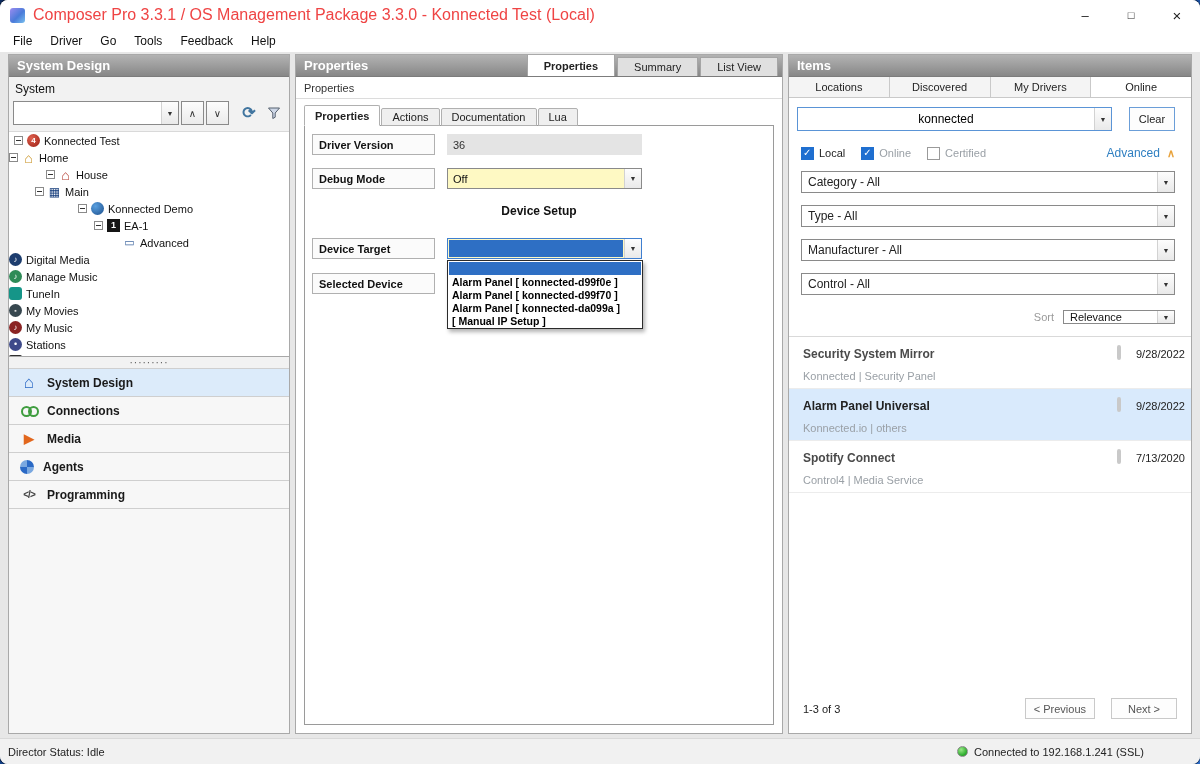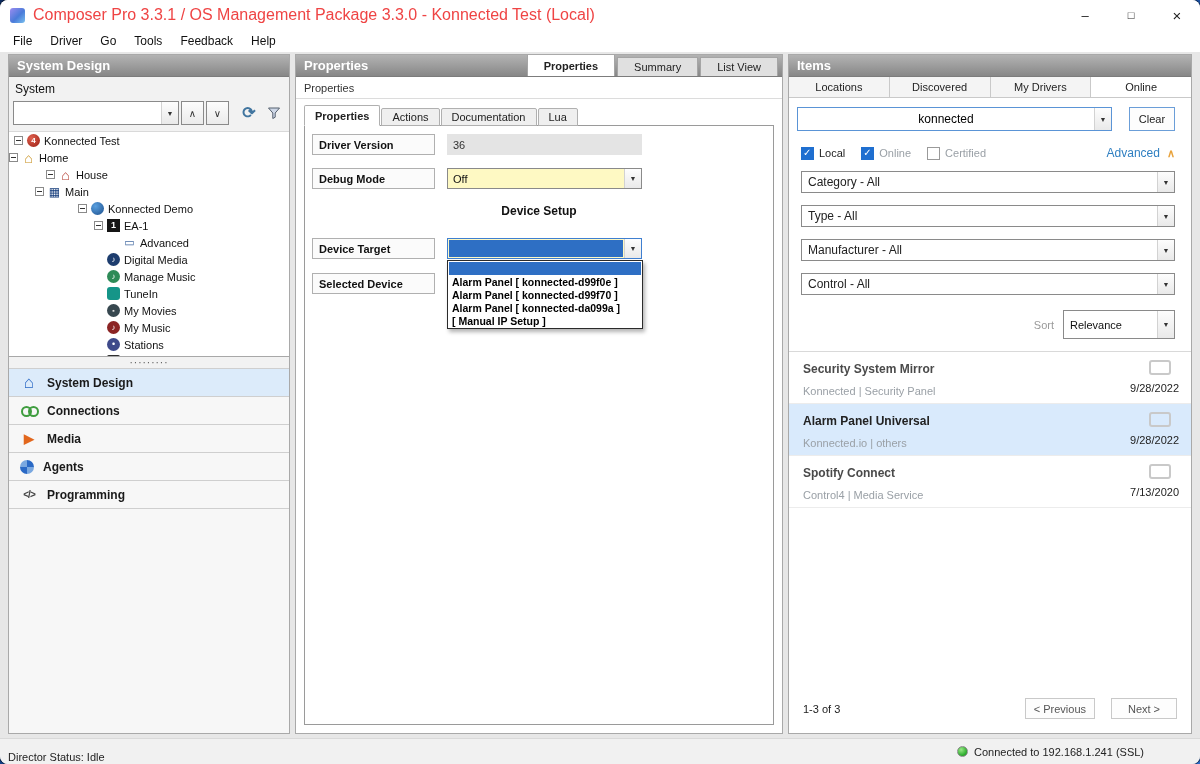--- a/index.html
+++ b/index.html
@@ -51,21 +51,21 @@
   #system-combo { width:166px; flex:0 0 166px; }
   .spin-btn { width:24px; height:24px; border:1px solid #8a8a8a; background:linear-gradient(#fdfdfd,#ebebeb);
     display:flex; align-items:center; justify-content:center; font-size:10px; color:#333; }
   .tool-gap { width:5px; }
   .icon-btn { width:24px; height:24px; display:flex; align-items:center; justify-content:center; }
   .refresh-glyph { font-size:16px; color:#41759f; font-weight:bold; line-height:1; }
   
   .tree-wrap { flex:1; background:#fff; overflow:hidden; border-top:1px solid #d9d9d9; }
   .tree-row { height:17px; display:flex; align-items:center; font-size:11px; white-space:nowrap; }
   .lvl0{padding-left:5px}.lvl1{}.lvl2{padding-left:37px}.lvl3{padding-left:26px}
-  .lvl4{padding-left:69px}.lvl5{padding-left:85px}.lvl5n{padding-left:98px}.lvl6n{padding-left:114px}
+  .lvl4{padding-left:69px}.lvl5{padding-left:85px}.lvl5n{}.lvl6n{padding-left:114px}
   .expander { width:9px; height:9px; border:1px solid #8a8a8a; background:#fff; position:relative; margin-right:4px; flex:0 0 9px; }
   .expander::after { content:""; position:absolute; left:1px; right:1px; top:3px; height:1px; background:#333; }
   .ticon { width:13px; height:13px; margin-right:4px; flex:0 0 13px; display:flex; align-items:center; justify-content:center; line-height:1; }
   .i-c4 { border-radius:50%; background:radial-gradient(circle at 35% 32%, #e0604e, #991d12); color:#fff; }
   .i-c4::after { content:"4"; font-size:8px; font-weight:bold; }
   .i-home::after  { content:"⌂"; color:#c8901e; font-size:14px; font-weight:bold; }
   .i-house::after { content:"⌂"; color:#b23a2e; font-size:14px; font-weight:bold; }
   .i-main::after  { content:"▦"; color:#123a7a; font-size:12px; }
   .i-room { border-radius:50%; background:radial-gradient(circle at 35% 32%, #5aa0e0, #1c4f8c); }
   .i-ea1 { background:#151515; color:#fff; }
@@ -139,40 +139,40 @@
   .cb.checked::after { content:"✓"; color:#fff; font-size:10px; position:absolute; top:-1px; left:1px; }
   .cb-label { font-size:11px; margin-right:16px; }
   .cl-dark { color:#222; } .cl-gray { color:#9aa0a6; }
   .advanced { margin-left:auto; display:flex; align-items:center; gap:7px; color:#2f7fc1; font-size:12px; }
   .adv-chevron { color:#e8a33d; font-weight:bold; font-size:11px; line-height:1; }
   .filter-select { margin:4px 16px 8px 12px; height:22px; border:1px solid #8a8a8a; background:#fff;
     display:flex; align-items:center; font-size:12px; color:#222; overflow:hidden; }
   .filter-select .sel { flex:1; padding-left:6px; }
   .sort-row { display:flex; align-items:center; justify-content:flex-end; gap:9px; padding:7px 16px 12px; }
   .sort-label { color:#9a9a9a; font-size:11px; }
-  .sort-select { width:112px; height:29px; border:1px solid #8a8a8a; background:#fff; display:flex; align-items:center; font-size:11px; overflow:hidden; }
+  .sort-select { width:112px; height:14px; border:1px solid #8a8a8a; background:#fff; display:flex; align-items:center; font-size:11px; overflow:hidden; }
   .sort-select .sel { flex:1; padding-left:6px; }
   .results { flex:1; border-top:1px solid #d9d9d9; display:flex; flex-direction:column; overflow:hidden; }
   .result { display:flex; padding:8px 12px 6px 14px; border-bottom:1px solid #ececec; min-height:50px; align-items:flex-start; }
   .result.selected { background:#d9eafc; }
   .result-main { flex:1; padding-top:2px; }
   .result-title { font-weight:bold; font-size:12px; color:#4a4a4a; margin-bottom:9px; }
   .result.selected .result-title { color:#222; }
   .result-meta { font-size:11px; color:#9aa0a6; }
-  .result-side { width:62px; display:flex; flex-direction:column; align-items:flex-end; gap:7px; flex:0 0 62px; }
+  .result-side { width:62px; display:flex; flex-direction:row; align-items:flex-end; gap:7px; flex:0 0 62px; }
   .device-icon { width:22px; height:15px; border:2px solid #c9c9c9; border-radius:3px; margin-right:8px; }
   .result-date { font-size:11px; color:#222; }
   .pager { display:flex; align-items:center; padding:8px 14px 14px; margin-top:auto; }
   .range { font-size:11px; color:#222; }
   .pager-btns { margin-left:auto; display:flex; gap:16px; }
   .pbtn { min-width:66px; height:21px; padding:0 8px; border:1px solid #c9c9c9; background:#fdfdfd;
     display:flex; align-items:center; justify-content:center; font-size:11px; color:#555; }
   
   .statusbar { flex:0 0 26px; height:26px; background:#f1f1f1; border-top:1px solid #d9d9d9;
-    display:flex; padding:12px 8px; font-size:11px; color:#222; }
+    display:flex; align-items:center; padding:4px 8px; font-size:11px; color:#222; }
   .status-right { margin-left:auto; margin-right:48px; display:flex; align-items:center; gap:6px; }
   .green-dot { width:11px; height:11px; border-radius:50%; border:1px solid #8a8a8a;
     background:radial-gradient(circle at 35% 30%, #9ae887, #2faf2f 65%, #1d7f1d); }
 </style>
 </head>
 <body>
 
 <div class="window">
 
   <div class="titlebar">

